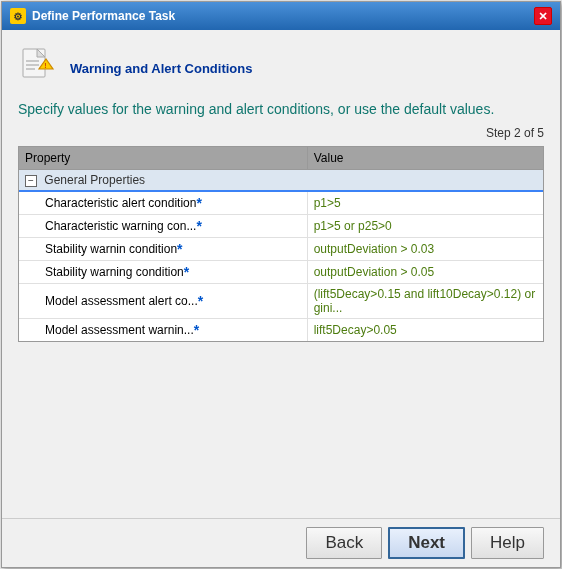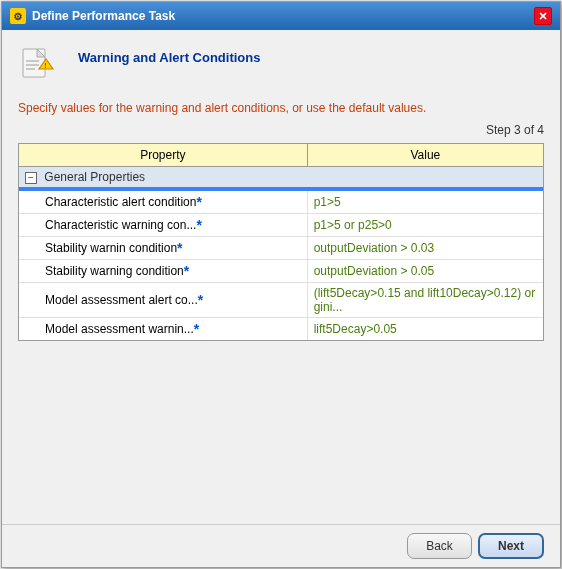--- a/index.html
+++ b/index.html
@@ -80,22 +80,22 @@
     .content {
       flex: 1;
       display: flex;
       flex-direction: column;
       padding: 16px 16px 8px 16px;
       background: #f0f0f0;
     }
 
     .header-section {
       display: flex;
-      align-items: flex-start;
-      gap: 20px;
+      align-items: center;
+      gap: 12px;
       margin-bottom: 14px;
     }
 
     .header-icon {
       width: 40px;
       height: 40px;
       flex-shrink: 0;
       display: flex;
       align-items: center;
       justify-content: center;
@@ -107,22 +107,22 @@
     }
 
     .header-title {
       font-size: 13px;
       font-weight: bold;
       color: #003399;
       padding-top: 4px;
     }
 
     .description {
-      font-size: 12px;
-      color: #c2410c;
+      font-size: 14px;
+      color: #0f766e;
       margin-bottom: 6px;
       line-height: 1.4;
     }
 
     .step-info {
       text-align: right;
       font-size: 12px;
       color: #333;
       margin-bottom: 6px;
     }
@@ -136,36 +136,36 @@
     table {
       width: 100%;
       border-collapse: collapse;
       font-size: 12px;
     }
 
     .col-property { width: 55%; }
     .col-value { width: 45%; }
 
     thead tr th {
-      background: #fef9c3;
+      background: #a3a3a3;
       border-bottom: 1px solid #999;
       border-right: 1px solid #999;
       padding: 4px 6px;
-      text-align: center;
+      text-align: left;
       font-weight: normal;
     }
 
     thead tr th:last-child {
       border-right: none;
     }
 
     .group-row td {
       background: #dce6f1;
       padding: 3px 6px;
-      border-bottom: 4px solid #3b82f6;
+      border-bottom: 2px solid #3b82f6;
       font-size: 12px;
       color: #333;
       margin-left: 40px;
     }
 
     .group-row td .collapse-icon {
       display: inline-block;
       width: 12px;
       height: 12px;
       border: 1px solid #666;
@@ -218,24 +218,24 @@
       padding: 8px 16px;
       display: flex;
       justify-content: flex-end;
       gap: 6px;
       background: #f0f0f0;
       flex-shrink: 0;
     }
 
     .btn {
       padding: 4px 18px;
-      font-size: 12px;
+      font-size: 17px;
       background: linear-gradient(to bottom, #f8f8f8, #e0e0e0);
       border: 1px solid #999;
-      border-radius: 7px;
+      border-radius: 1px;
       cursor: pointer;
       min-width: 65px;
       text-align: center;
       color: #333;
     }
 
     .btn-next {
       background: linear-gradient(to bottom, #e8f0fc, #c8d8f0);
       border: 2px solid #336699;
       font-weight: bold;
@@ -271,21 +271,21 @@
 
           <polygon points="20,22 34,22 27,12" fill="#ffcc00" stroke="#cc8800" stroke-width="1.2"></polygon>
           <text x="26.5" y="21" font-size="7" font-weight="bold" fill="#cc4400" text-anchor="middle">!</text>
         </svg>
       </div>
       <span class="header-title">Warning and Alert Conditions</span>
     </div>
 
     <div class="description">Specify values for the warning and alert conditions, or use the default values.</div>
 
-    <div class="step-info">Step 3 of 4</div>
+    <div class="step-info">Step 2 of 5</div>
 
     <div class="table-container">
       <table>
         <thead>
           <tr>
             <th class="col-property">Property</th>
             <th class="col-value">Value</th>
           </tr>
         </thead>
         <tbody id="table-body">
@@ -353,15 +353,16 @@
       </table>
     </div>
 
     <div class="spacer"></div>
 
   </div>
 
   <div class="footer">
     <button class="btn">Back</button>
     <button class="btn btn-next">Next</button>
+    <button class="btn">Help</button>
   </div>
 
 </div>
 
 </body></html>

